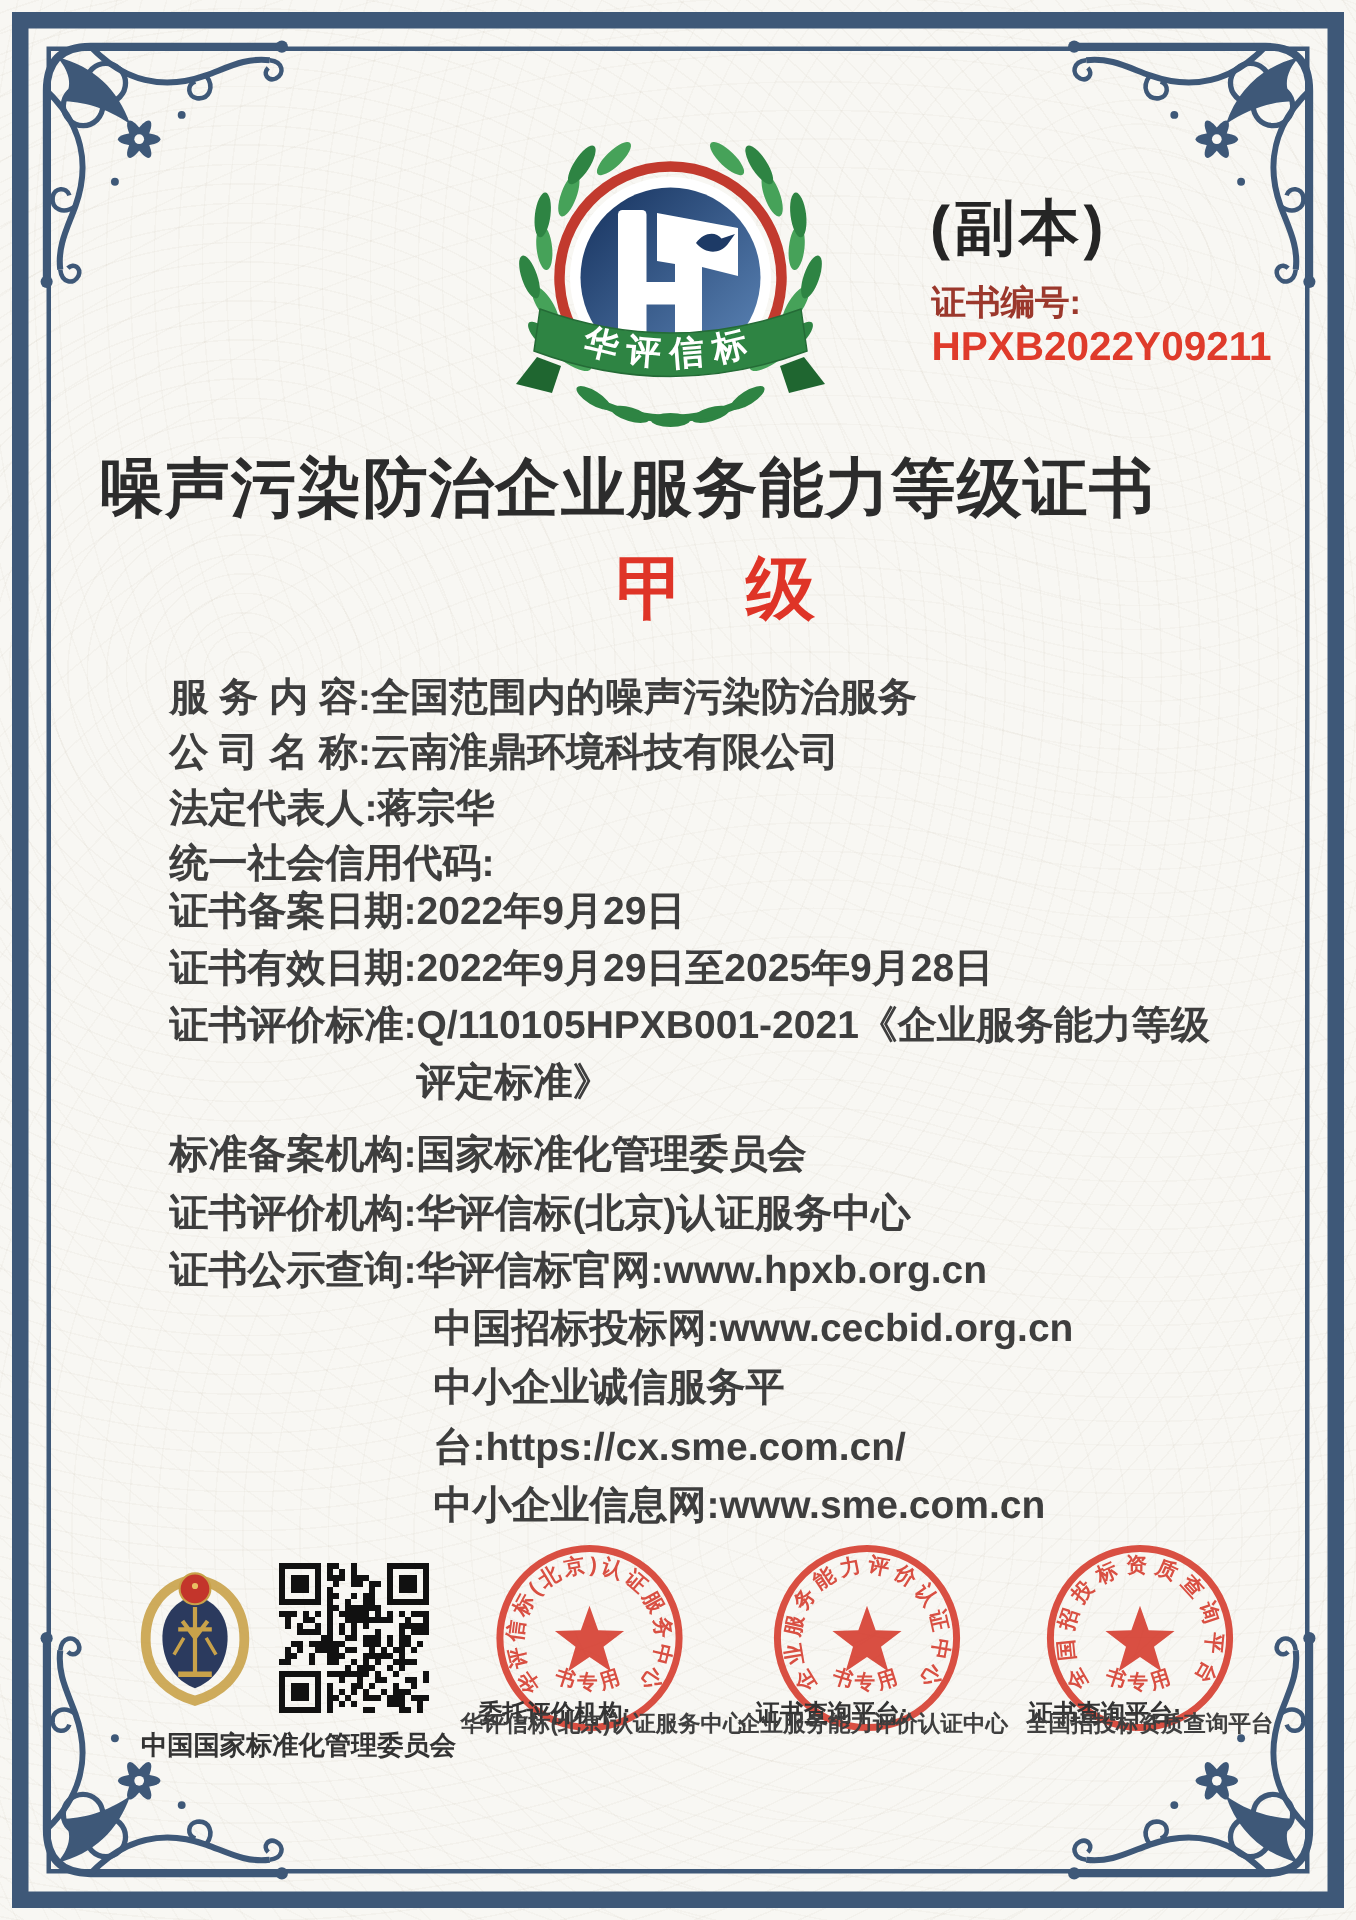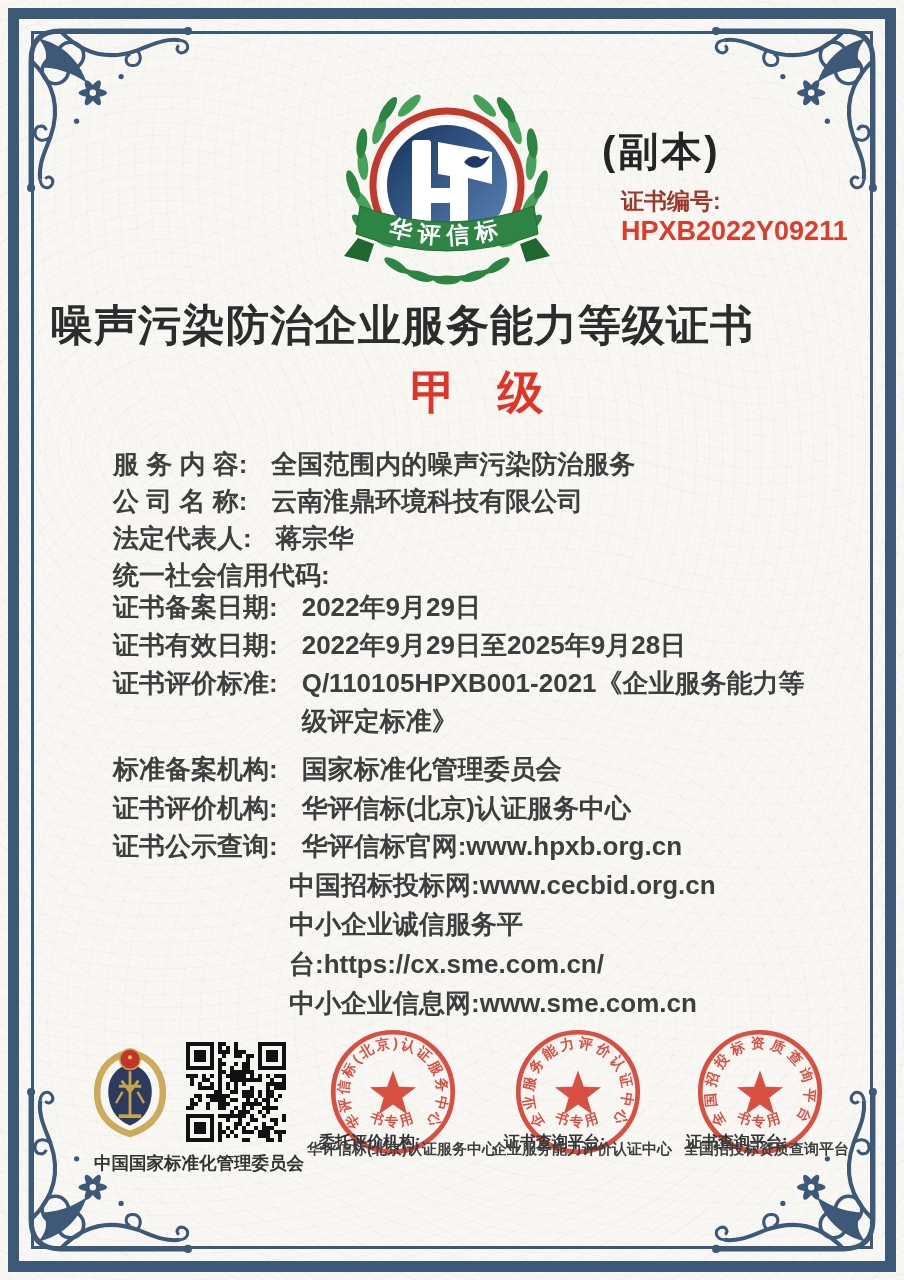--- a/index.html
+++ b/index.html
@@ -15,33 +15,33 @@
   .band-outer{position:absolute;inset:8px;border:11px solid #3e5878;}
   .band-inner{position:absolute;inset:31px;border:3px solid #3e5878;}
   .fl{position:absolute;width:172px;height:172px;}
   .fl.tl{left:24px;top:24px;}
   .fl.tr{right:24px;top:24px;transform:scaleX(-1);}
   .fl.bl{left:24px;bottom:24px;transform:scaleY(-1);}
   .fl.br{right:24px;bottom:24px;transform:scale(-1,-1);}
 
   .logo{position:absolute;left:342px;top:90px;width:210px;height:205px;}
 
-  .copy-label{position:absolute;left:602px;top:124px;font-size:40px;font-weight:700;color:#252525;letter-spacing:3px;text-align:right;}
+  .copy-label{position:absolute;left:620px;top:124px;font-size:40px;font-weight:700;color:#252525;letter-spacing:3px;text-align:right;}
   .certno-label{position:absolute;left:621px;top:186px;font-size:23px;font-weight:700;color:#9b382c;}
   .certno-value{position:absolute;left:621px;top:216px;font-size:27px;font-weight:700;color:#df3b2b;}
 
-  .title{position:absolute;left:0;top:297px;width:804px;text-align:center;
+  .title{position:absolute;left:16px;top:297px;width:804px;text-align:center;
          font-size:43px;font-weight:900;color:#2c2c2c;letter-spacing:1px;}
   .grade{position:absolute;left:0;top:362px;width:904px;text-align:center;
          font-size:46px;font-weight:900;color:#df3427;letter-spacing:14px;margin-left:32px;}
 
   .block{position:absolute;left:113px;color:#3e3e3e;font-weight:700;font-size:26px;}
   .block .line{display:flex;line-height:37px;}
   .block .lbl{white-space:nowrap;}
-  .block .val{margin-left:24px;flex:1;}
+  .block .val{margin-left:0;flex:1;}
   .info-block{top:446px;width:710px;}
   .date-block{top:588px;width:712px;}
   .date-block .line{line-height:38px;}
   .org-block{top:750px;width:720px;}
   .org-block .line{line-height:38.5px;}
   .query-line{line-height:39.5px;margin-left:176px;}
 
   .gov-group{position:absolute;left:88px;top:1042px;width:222px;}
   .gov-row{display:flex;align-items:flex-start;gap:14px;}
   .gov-caption{margin-top:9px;width:222px;text-align:center;font-size:17.5px;font-weight:600;color:#333333;white-space:nowrap;}

